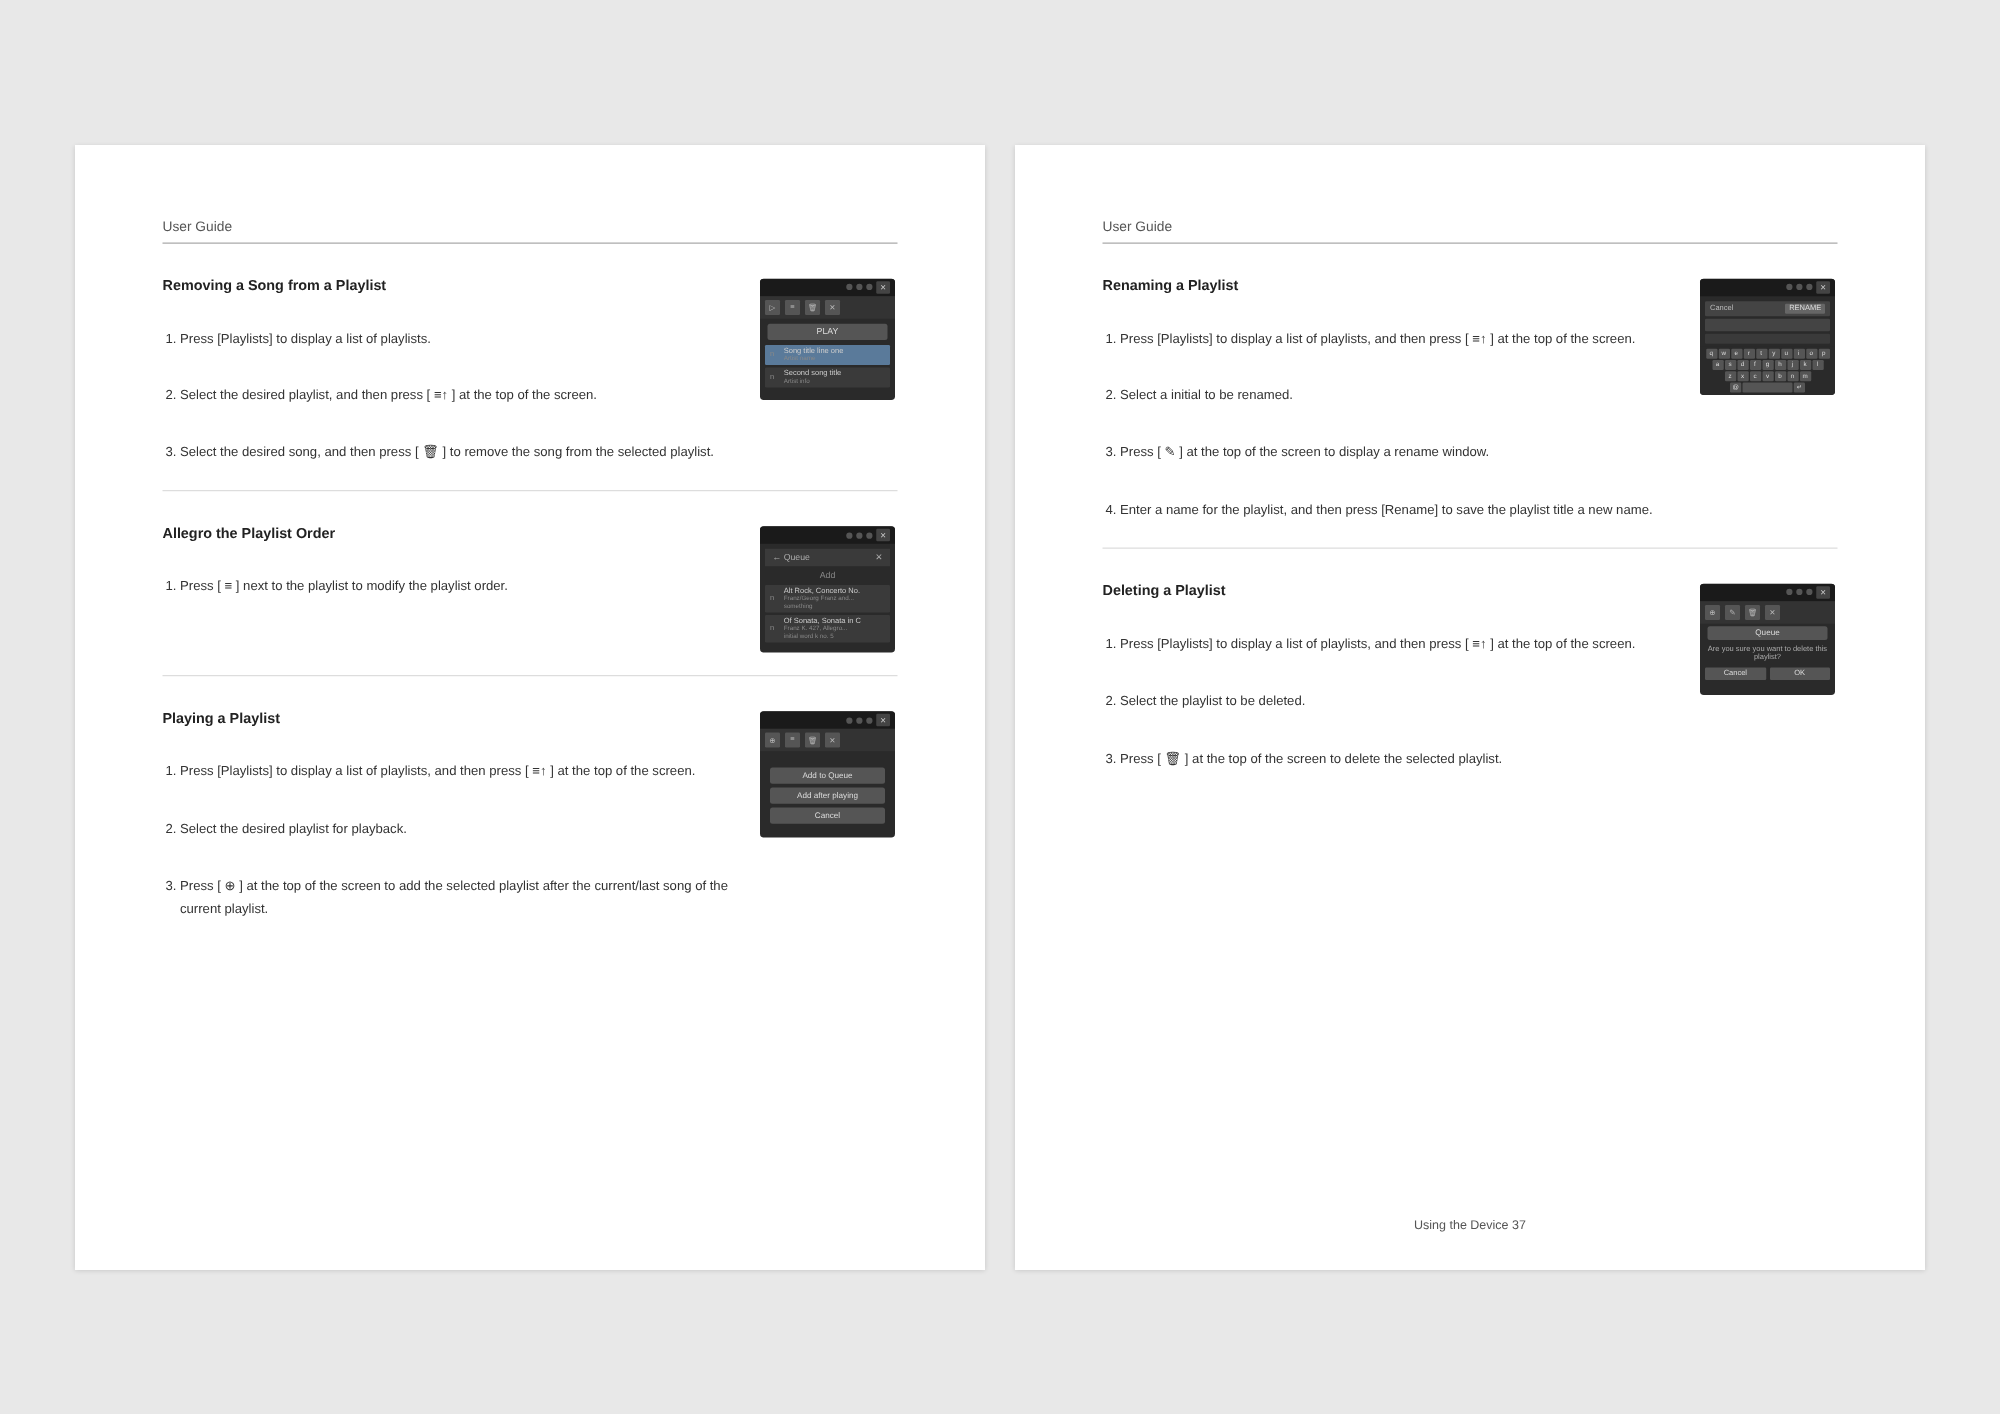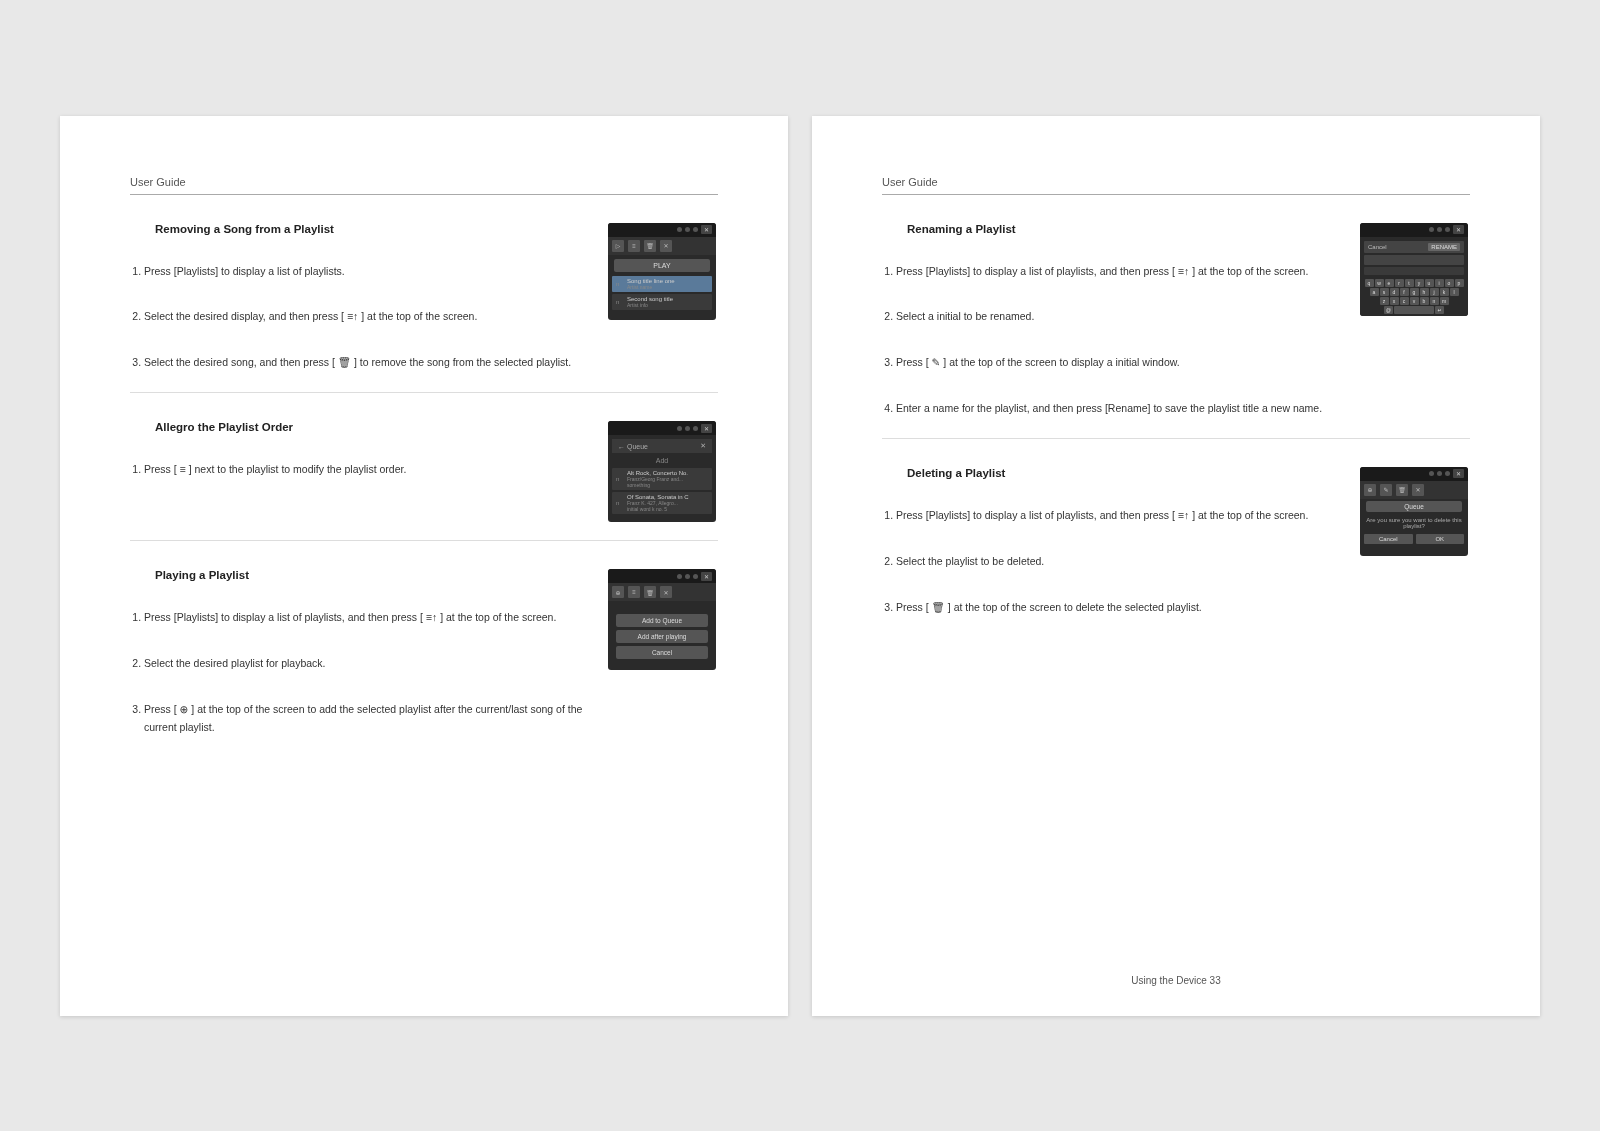--- a/index.html
+++ b/index.html
@@ -40,21 +40,20 @@
       align-items: flex-start;
     }
     .section-content {
       flex: 1;
     }
     .section-title {
       font-size: 11.5px;
       font-weight: bold;
       color: #222;
       margin-bottom: 8px;
-      margin-left: 25px;
     }
     .section-steps {
       font-size: 10.5px;
       color: #333;
       line-height: 1.7;
     }
     .section-steps ol {
       padding-left: 14px;
     }
     .section-steps li {
@@ -254,21 +253,21 @@
 
   <div class="page">
     <div class="page-header">User Guide</div>
 
     <div class="section">
       <div class="section-content">
         <div class="section-title">Removing a Song from a Playlist</div>
         <div class="section-steps">
           <ol>
             <li>Press [Playlists] to display a list of playlists.</li>
-            <li>Select the desired display, and then press [ ≡↑ ] at the top of the screen.</li>
+            <li>Select the desired playlist, and then press [ ≡↑ ] at the top of the screen.</li>
             <li>Select the desired song, and then press [ 🗑 ] to remove the song from the selected playlist.</li>
           </ol>
         </div>
       </div>
       <div class="section-image">
         <div class="mock-screen">
           <div class="top-bar">
             <div class="dot"></div>
             <div class="dot"></div>
             <div class="dot"></div>
@@ -386,21 +385,21 @@
   <div class="page">
     <div class="page-header">User Guide</div>
 
     <div class="section">
       <div class="section-content">
         <div class="section-title">Renaming a Playlist</div>
         <div class="section-steps">
           <ol>
             <li>Press [Playlists] to display a list of playlists, and then press [ ≡↑ ] at the top of the screen.</li>
             <li>Select a initial to be renamed.</li>
-            <li>Press [ ✎ ] at the top of the screen to display a initial window.</li>
+            <li>Press [ ✎ ] at the top of the screen to display a rename window.</li>
             <li>Enter a name for the playlist, and then press [Rename] to save the playlist title a new name.</li>
           </ol>
         </div>
       </div>
       <div class="section-image">
         <div class="mock-screen">
           <div class="top-bar">
             <div class="dot"></div>
             <div class="dot"></div>
             <div class="dot"></div>
@@ -487,16 +486,16 @@
           <div class="confirm-text">Are you sure you want to delete this playlist?</div>
           <div class="confirm-actions">
             <div class="act-btn">Cancel</div>
             <div class="act-btn">OK</div>
           </div>
           <div style="height:10px"></div>
         </div>
       </div>
     </div>
 
-    <div class="page-footer">Using the Device  33</div>
+    <div class="page-footer">Using the Device  37</div>
   </div>
 
 </div>
 
 </body></html>

